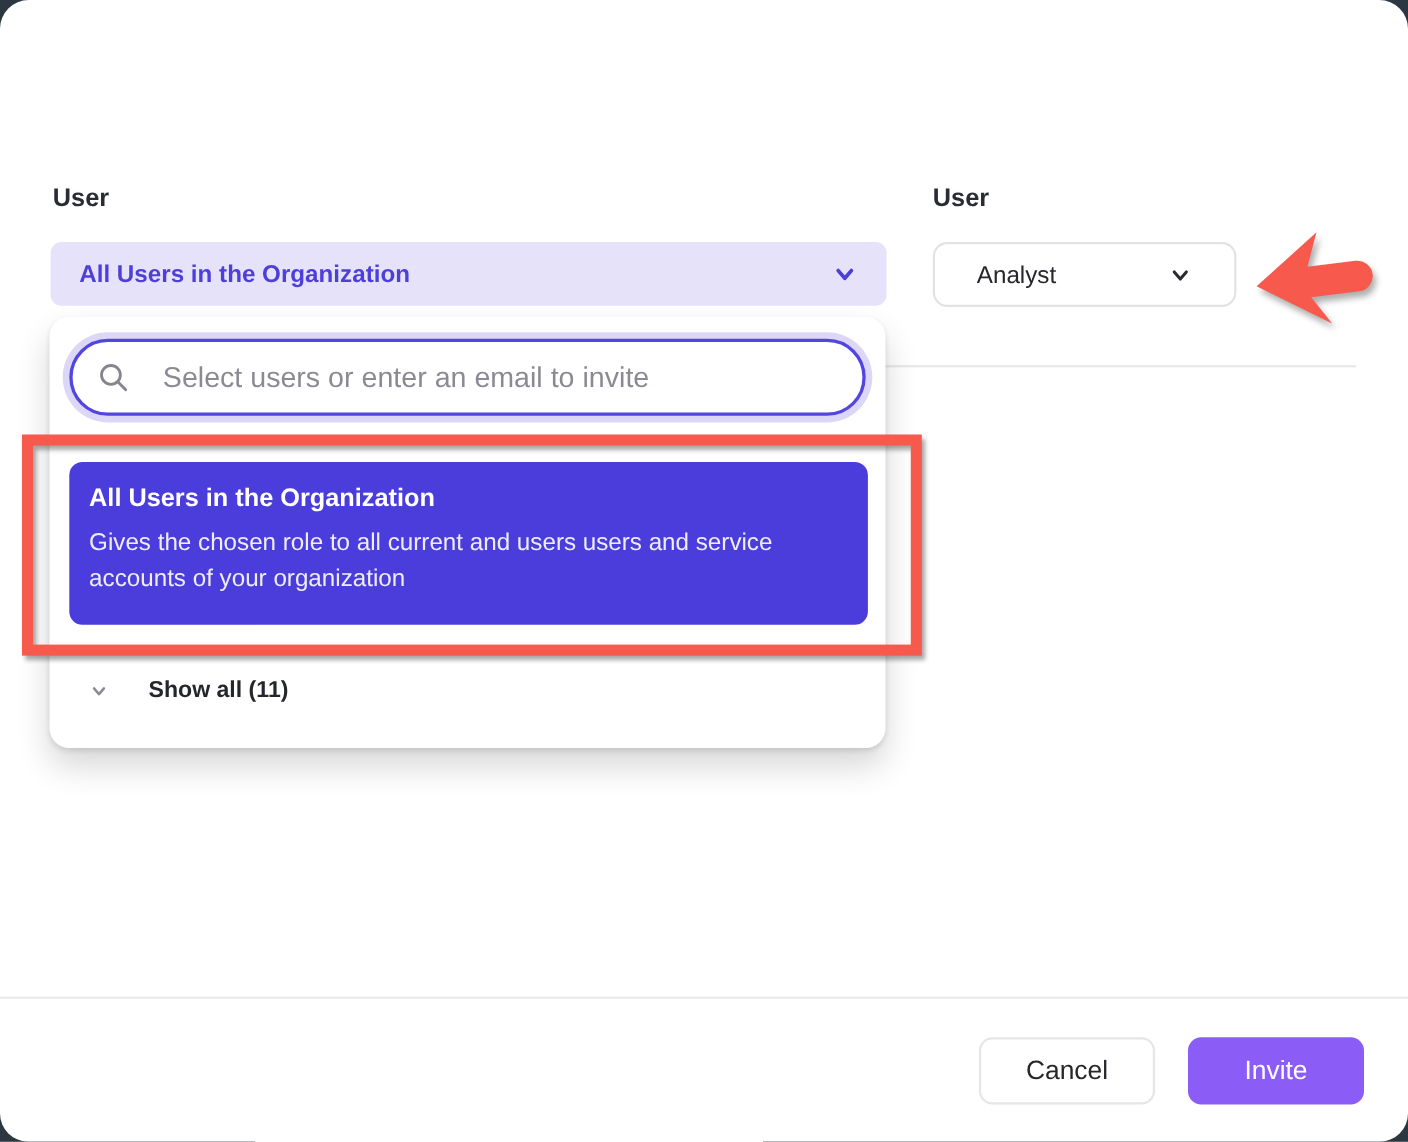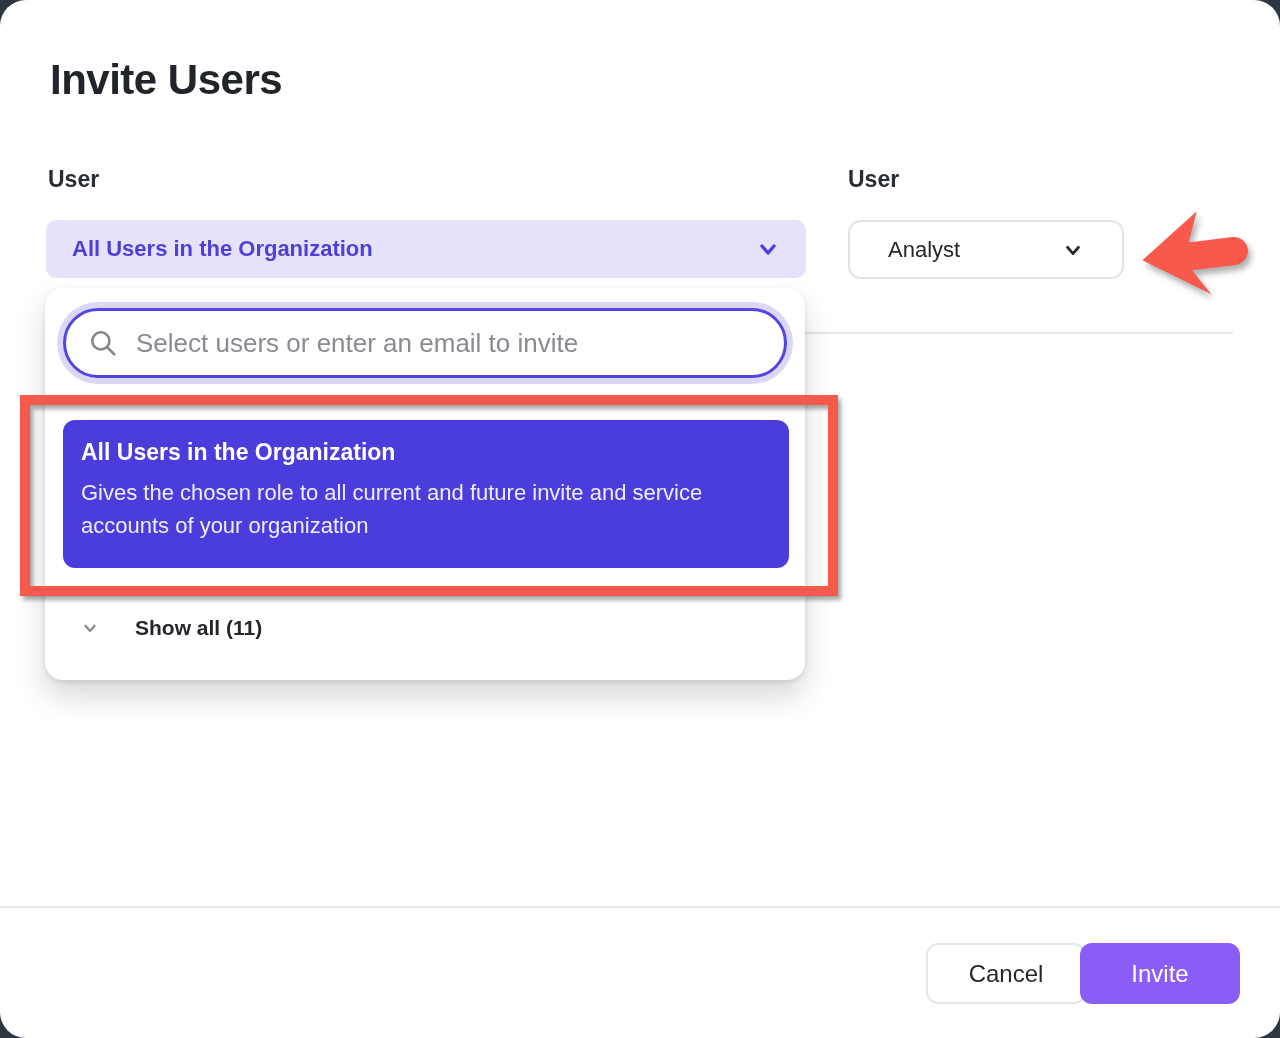--- a/index.html
+++ b/index.html
@@ -69,21 +69,21 @@
     background:#fff;
     border:3px solid #5345e2; border-radius:36px;
     box-shadow:0 0 0 6px #dcd7f6;
     display:flex; align-items:center;
     padding:0 12px 0 22px;
   }
   .search-box input {
     flex:1; border:none; outline:none;
     font-family:"Liberation Sans", sans-serif;
     font-size:26px; color:#3a3a40;
-    margin-left:18px; background:transparent;
+    margin-left:30px; background:transparent;
   }
   .search-box input::placeholder { color:#8a8a92; }
 
   .option-selected {
     position:absolute; left:18px; top:132px;
     width:726px; height:148px;
     background:#4b3ddc; border-radius:12px;
     padding:19px 18px; color:#ffffff;
     cursor:pointer;
   }
@@ -116,34 +116,33 @@
   }
   .btn {
     position:absolute; top:943px; height:61px;
     border-radius:12px;
     font-family:"Liberation Sans", sans-serif;
     font-size:24px; font-weight:500;
     display:flex; align-items:center; justify-content:center;
     cursor:pointer;
   }
   .btn-cancel {
-    left:926px; width:160px;
+    left:890px; width:160px;
     background:#ffffff; border:2px solid #e6e6e9; color:#26262b;
   }
   .btn-invite {
     left:1080px; width:160px;
     background:#8b5cf6; border:none; color:#ffffff;
   }
 </style>
 </head>
 <body>
 
 <div class="dialog">
 
-  <h1 class="dialog-title">Invite Users</h1>
 
   <div class="field-label user-label">User</div>
   <div class="field-label role-label">User</div>
 
   <div class="user-trigger">
     <span>All Users in the Organization</span>
     <span class="chev">
       <svg width="24" height="24" viewBox="0 0 24 24" fill="none">
         <polyline points="6,9 12,16 18,9" stroke="#4d3fd9" stroke-width="3.4" stroke-linecap="round" stroke-linejoin="round"></polyline>
       </svg>
@@ -167,21 +166,21 @@
         <svg width="30" height="30" viewBox="0 0 28 28" fill="none">
           <circle cx="12" cy="12" r="8" stroke="#85858d" stroke-width="2.4"></circle>
           <line x1="18" y1="18" x2="24.5" y2="24.5" stroke="#85858d" stroke-width="2.4" stroke-linecap="round"></line>
         </svg>
       </span>
       <input type="text" placeholder="Select users or enter an email to invite" style="">
     </div>
 
     <div class="option-selected">
       <div class="option-title">All Users in the Organization</div>
-      <div class="option-desc">Gives the chosen role to all current and future invite and service accounts of your organization</div>
+      <div class="option-desc">Gives the chosen role to all current and users users and service accounts of your organization</div>
     </div>
 
     <div class="show-all-row">
       <span style="display:flex;">
         <svg width="18" height="18" viewBox="0 0 24 24" fill="none">
           <polyline points="6,9 12,16 18,9" stroke="#8a8a90" stroke-width="3" stroke-linecap="round" stroke-linejoin="round"></polyline>
         </svg>
       </span>
       <span class="label">Show all (11)</span>
     </div>

